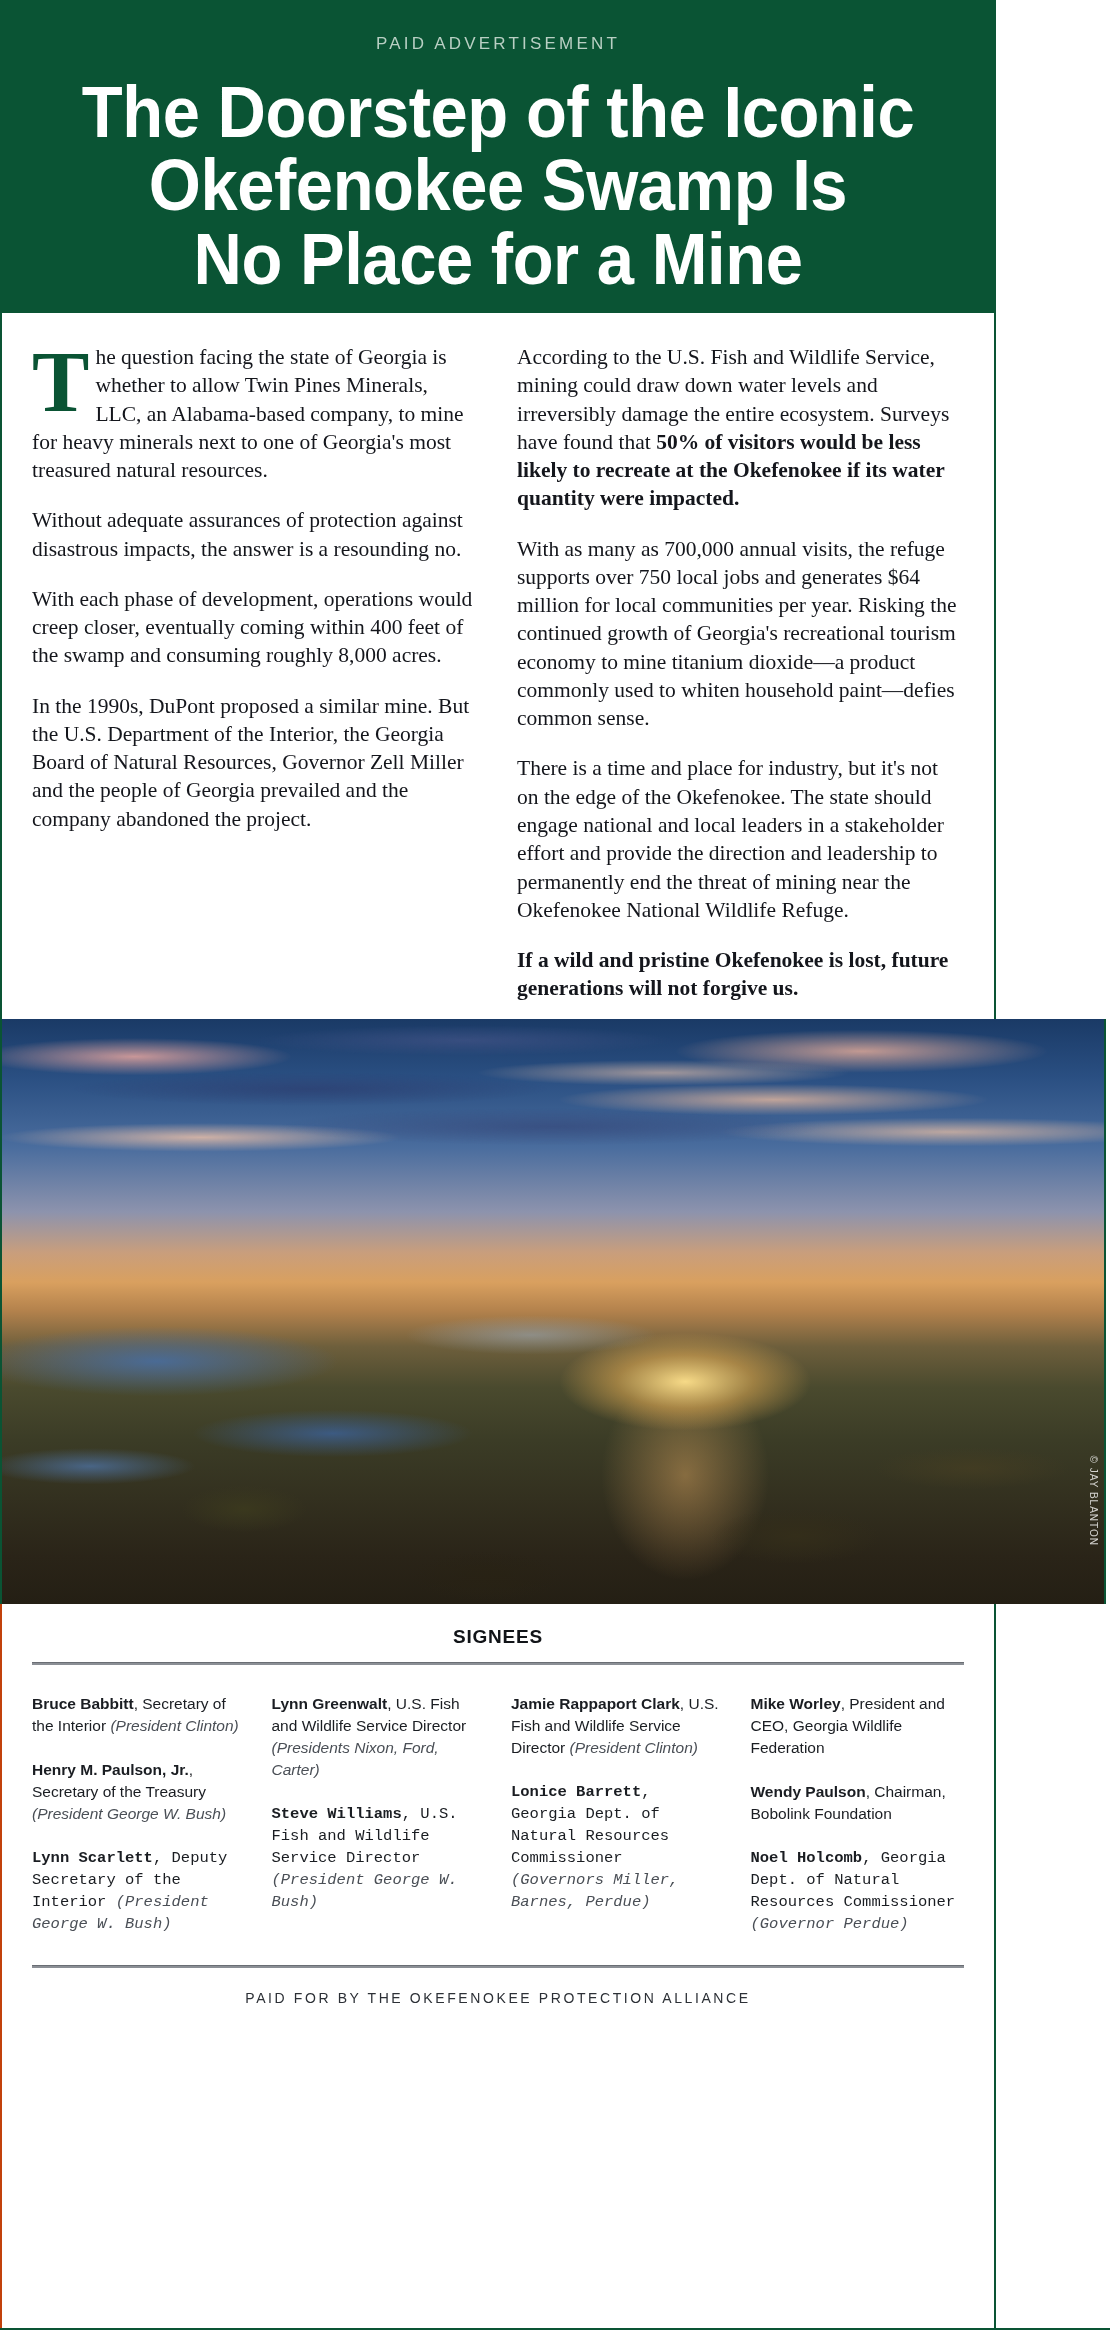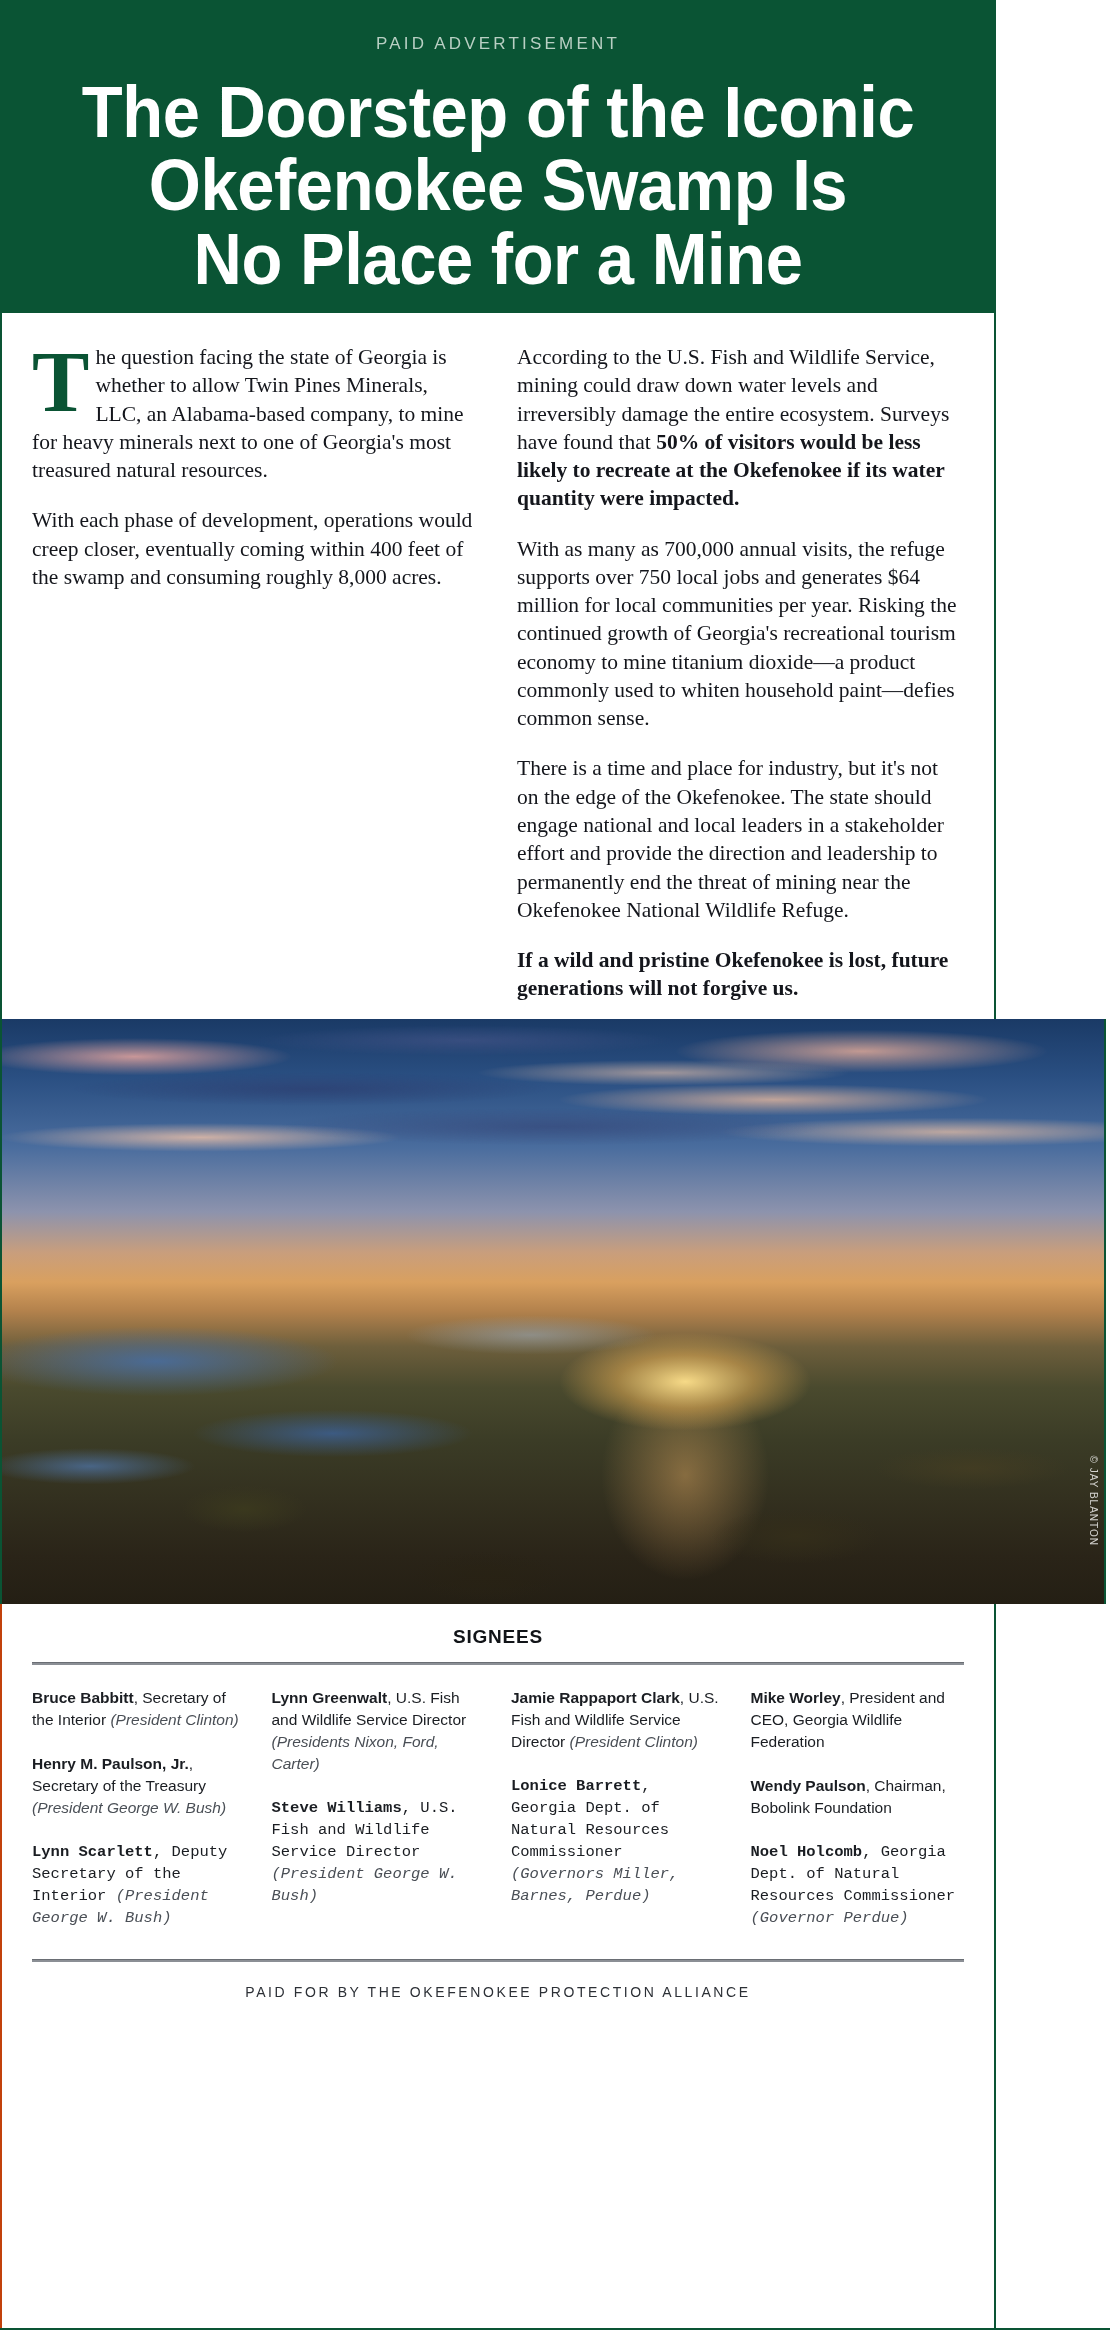--- a/index.html
+++ b/index.html
@@ -193,21 +193,21 @@
   .signees-cols {
     display: flex;
     gap: 26px;
   }
   .sig-col { width: 243px; }
   .sig {
     font-family: "Liberation Sans", sans-serif;
     font-size: 15.5px;
     line-height: 1.42;
     color: #1a1d22;
-    margin: 0 0 22px 0;
+    margin: 6px 0 22px 0;
   }
   .sig:last-child { margin-bottom: 0; font-family: Liberation Mono, monospace; }
   .sig .name { font-weight: 700; }
   .sig .pres { font-style: italic; color: #4a4f56; }
 
   .footer-rule {
     height: 3px;
     background: #8b8f95;
     border-top: 1px solid #6a6e74;
     margin: 30px 0 0 0;
@@ -241,21 +241,23 @@
       <span class="hl-line">Okefenokee Swamp Is</span>
       <span class="hl-line">No Place for a Mine</span>
     </h1>
   </header>
 
   <section class="body-wrap">
     <div class="columns">
 
       <div class="col">
         <p class="dropcap-para"><span class="dropcap">T</span><span>he question facing the state of Georgia is whether to allow Twin Pines Minerals, LLC, an Alabama-based company, to mine for heavy minerals next to one of Georgia's most treasured natural resources.</span></p>
+        <p>Without adequate assurances of protection against disastrous impacts, the answer is a resounding no.</p>
         <p>With each phase of development, operations would creep closer, eventually coming within 400 feet of the swamp and consuming roughly 8,000 acres.</p>
+        <p>In the 1990s, DuPont proposed a similar mine. But the U.S. Department of the Interior, the Georgia Board of Natural Resources, Governor Zell Miller and the people of Georgia prevailed and the company abandoned the project.</p>
       </div>
 
       <div class="col">
         <p><span>According to the U.S. Fish and Wildlife Service, mining could draw down water levels and irreversibly damage the entire ecosystem. Surveys have found that </span><span class="b">50% of visitors would be less likely to recreate at the Okefenokee if its water quantity were impacted.</span></p>
         <p>With as many as 700,000 annual visits, the refuge supports over 750 local jobs and generates $64 million for local communities per year. Risking the continued growth of Georgia's recreational tourism economy to mine titanium dioxide—a product commonly used to whiten household paint—defies common sense.</p>
         <p>There is a time and place for industry, but it's not on the edge of the Okefenokee. The state should engage national and local leaders in a stakeholder effort and provide the direction and leadership to permanently end the threat of mining near the Okefenokee National Wildlife Refuge.</p>
         <p class="closing">If a wild and pristine Okefenokee is lost, future generations will not forgive us.</p>
       </div>
 
     </div>

